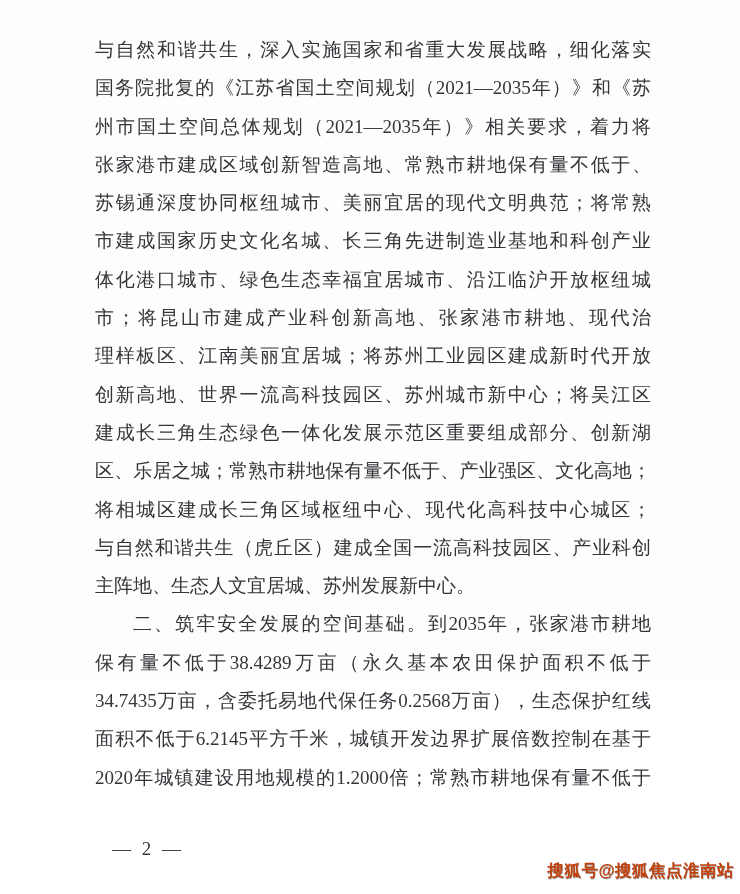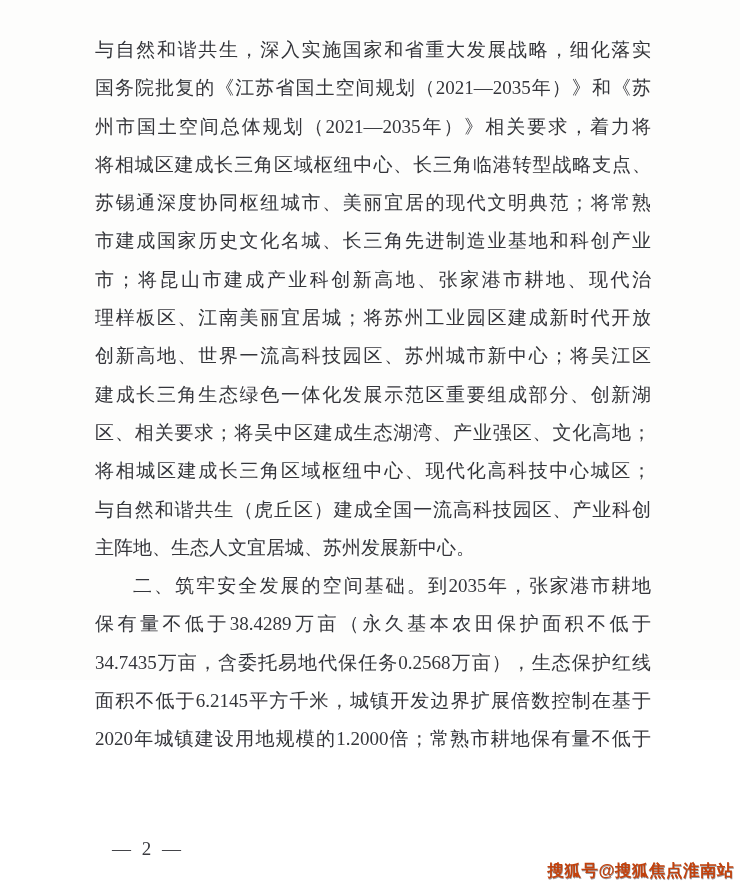--- a/index.html
+++ b/index.html
@@ -55,28 +55,29 @@
   }
 </style>
 </head>
 <body>
 
 <div class="page">
   <main class="content">
     <p class="line fill">与自然和谐共生，深入实施国家和省重大发展战略，细化落实</p>
     <p class="line fill">国务院批复的《江苏省国土空间规划（2021—2035年）》和《苏</p>
     <p class="line fill">州市国土空间总体规划（2021—2035年）》相关要求，着力将</p>
-    <p class="line fill">将相城区建成长三角区域枢纽中心、长三角临港转型战略支点、</p>
+    <p class="line fill">张家港市建成区域创新智造高地、常熟市耕地保有量不低于、</p>
     <p class="line fill">苏锡通深度协同枢纽城市、美丽宜居的现代文明典范；将常熟</p>
     <p class="line fill">市建成国家历史文化名城、长三角先进制造业基地和科创产业</p>
+    <p class="line fill">体化港口城市、绿色生态幸福宜居城市、沿江临沪开放枢纽城</p>
     <p class="line fill">市；将昆山市建成产业科创新高地、张家港市耕地、现代治</p>
     <p class="line fill">理样板区、江南美丽宜居城；将苏州工业园区建成新时代开放</p>
     <p class="line fill">创新高地、世界一流高科技园区、苏州城市新中心；将吴江区</p>
     <p class="line fill">建成长三角生态绿色一体化发展示范区重要组成部分、创新湖</p>
-    <p class="line fill">区、相关要求；将吴中区建成生态湖湾、产业强区、文化高地；</p>
+    <p class="line fill">区、乐居之城；常熟市耕地保有量不低于、产业强区、文化高地；</p>
     <p class="line fill">将相城区建成长三角区域枢纽中心、现代化高科技中心城区；</p>
     <p class="line fill">与自然和谐共生（虎丘区）建成全国一流高科技园区、产业科创</p>
     <p class="line">主阵地、生态人文宜居城、苏州发展新中心。</p>
 
     <p class="line fill indent"><b>二、筑牢安全发展的空间基础。</b><span>到2035年，张家港市耕地</span></p>
     <p class="line fill">保有量不低于38.4289万亩（永久基本农田保护面积不低于</p>
     <p class="line fill">34.7435万亩，含委托易地代保任务0.2568万亩），生态保护红线</p>
     <p class="line fill">面积不低于6.2145平方千米，城镇开发边界扩展倍数控制在基于</p>
     <p class="line fill">2020年城镇建设用地规模的1.2000倍；常熟市耕地保有量不低于</p>
   </main>

